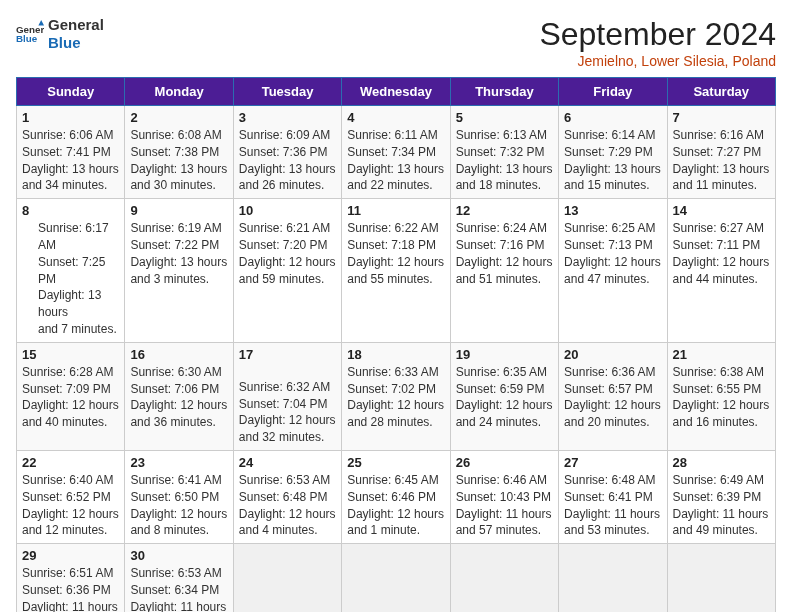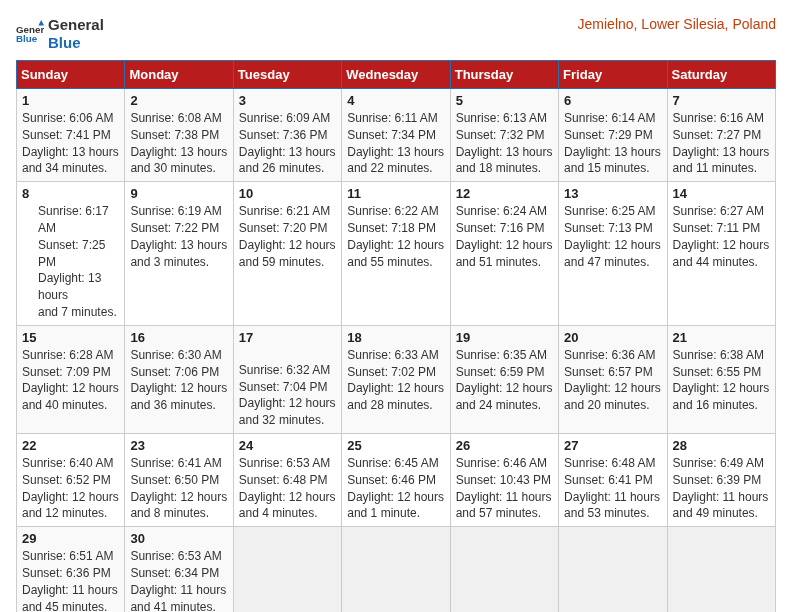--- a/index.html
+++ b/index.html
@@ -36,24 +36,24 @@
     .subtitle {
       font-size: 14px;
       color: #c2410c;
     }
     table {
       width: 100%;
       border-collapse: collapse;
       font-size: 11px;
     }
     thead tr th {
-      background-color: #b91c1c;
+      background-color: #4c1d95;
       color: #fff;
       padding: 6px 4px;
-      text-align: left;
+      text-align: center;
       font-size: 13px;
       font-weight: bold;
       border: 1px solid #2b6cb0;
     }
     tbody tr td {
       border: 1px solid #ccc;
       vertical-align: top;
       padding: 4px 5px;
       width: calc(100% / 7);
       min-height: 80px;
@@ -91,20 +91,21 @@
       <text x="0" y="18" font-size="14" font-weight="bold" fill="#333">General</text>
       <text x="0" y="32" font-size="14" font-weight="bold" fill="#1a6bb5">Blue</text>
       <polygon points="32,8 40,8 36,0" fill="#1a6bb5"></polygon>
     </svg>
     <div style="display:flex;flex-direction:column;line-height:1.2;">
       <span style="font-size:15px;font-weight:bold;color:#333;">General</span>
       <span style="font-size:15px;font-weight:bold;color:#1a6bb5;">Blue</span>
     </div>
   </div>
   <div class="title-block">
+    <div class="month-title">September 2024</div>
     <div class="subtitle">Jemielno, Lower Silesia, Poland</div>
   </div>
 </div>
 
 <table>
   <thead>
     <tr>
     <th>Sunday</th>
         <th>Monday</th>
         <th>Tuesday</th>

